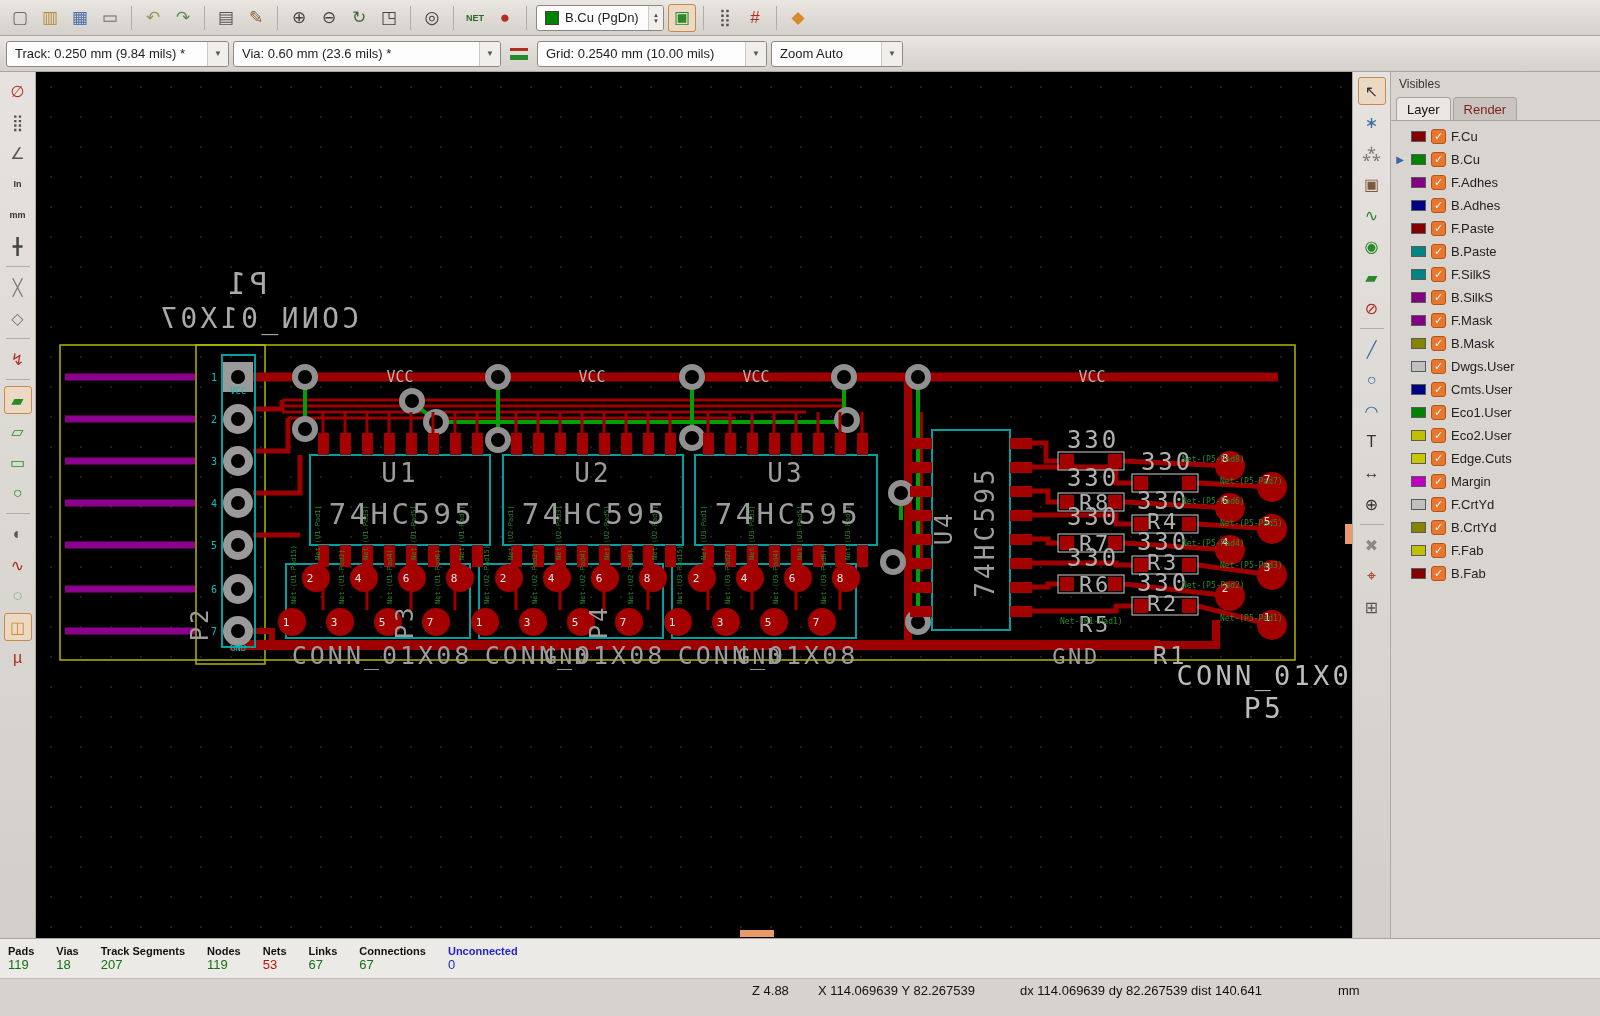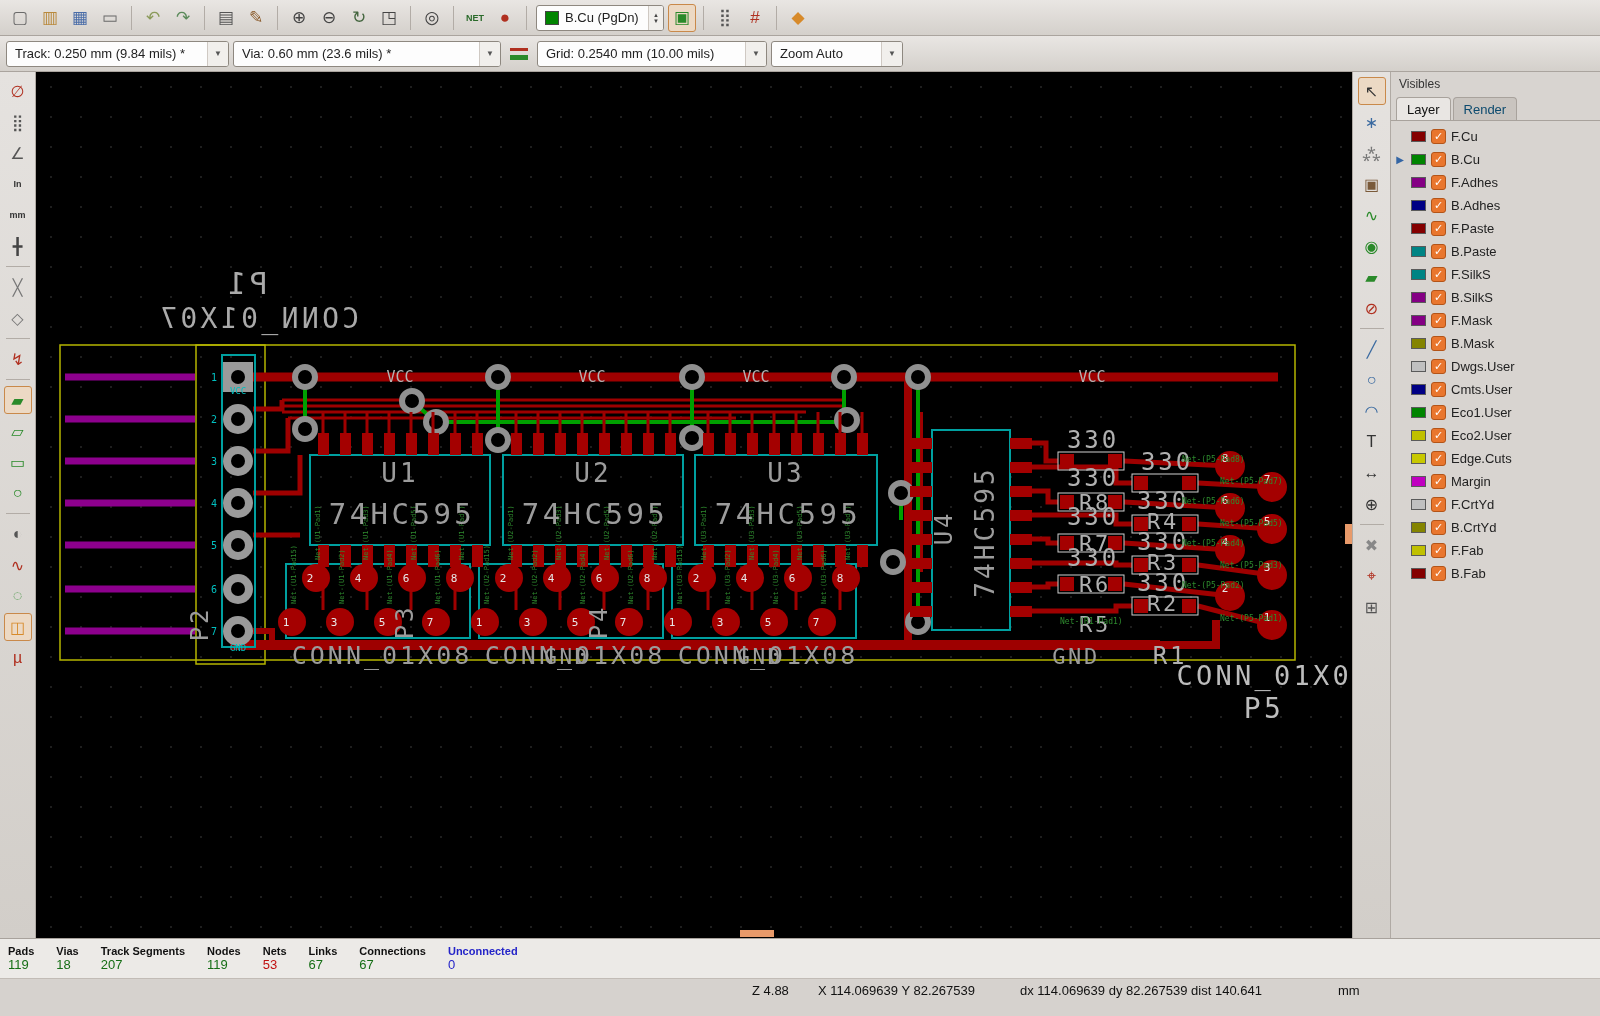--- a/index.html
+++ b/index.html
@@ -53,21 +53,21 @@
   .silk{ stroke:#00a0a0; stroke-width:2; fill:none; }
   .edge{ stroke:#b5b500; stroke-width:1.5; fill:none; }
   .w3{stroke-width:3} .w5{stroke-width:5} .w6{stroke-width:6}
   .w8{stroke-width:8} .w9{stroke-width:9} .w10{stroke-width:10}
 
   
   #panel { width:210px; background:#d8d4d0; border-left:1px solid #b0aaa4; }
   .panel-title { font-size:12px; color:#333; padding:5px 8px 3px; }
   .tabs { display:flex; align-items:flex-end; padding-left:5px; border-bottom:1px solid #a8a29c; height:27px; }
   .tab { padding:4px 10px 3px; font-size:13px; border:1px solid #a8a29c; border-bottom:none;
-         border-radius:4px 4px 0 0; background:#c9c4bf; margin-right:2px; color:#0c4a6e; }
+         border-radius:4px 4px 0 0; background:#c9c4bf; margin-right:2px; color:#7f1d1d; }
   .tab.active { background:#e9e6e3; color:#111; }
   #layer-list { padding-top:4px; }
   .lrow { display:flex; align-items:center; height:23px; padding-left:3px; gap:5px; }
   .larrow { width:12px; color:#3465a4; font-size:10px; text-align:center; }
   .lswatch { width:15px; height:11px; border:1px solid #5a5a5a; flex:0 0 auto; }
   .lcheck { width:15px; height:15px; border-radius:3px; background:#e9762e; border:1px solid #b35418;
             color:#fff; font-size:11px; line-height:13px; text-align:center; flex:0 0 auto; }
   .llabel { font-size:13px; color:#222; }
 
   

